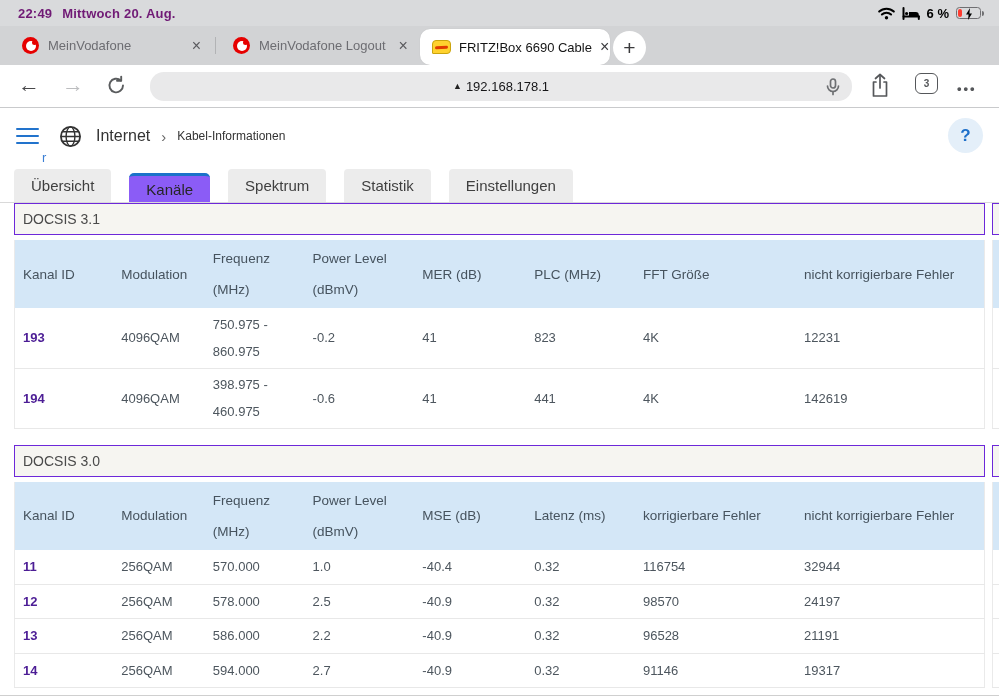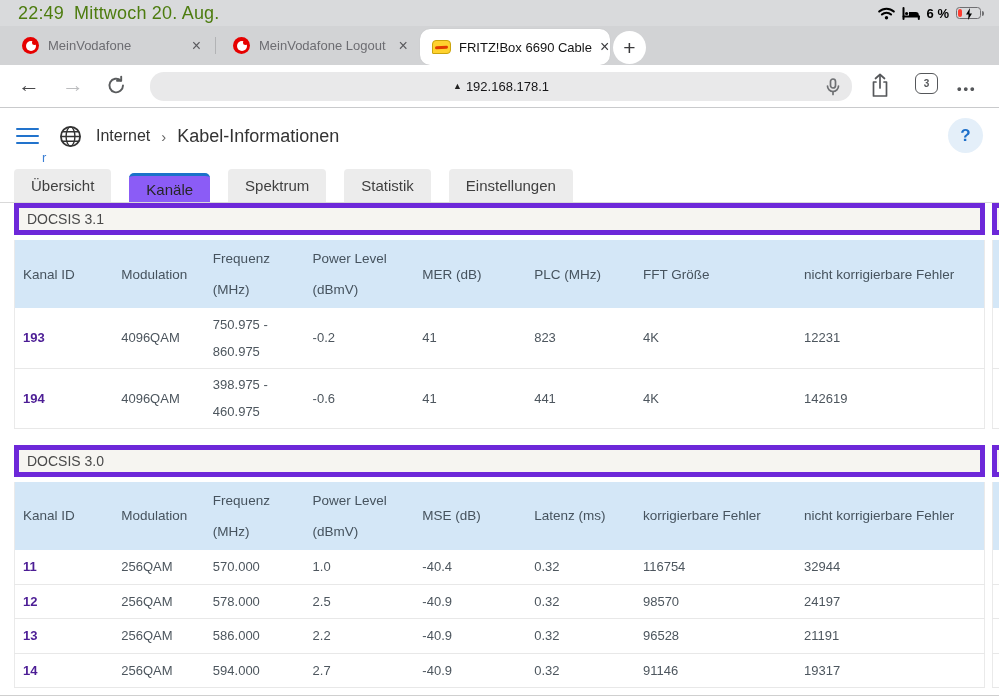--- a/index.html
+++ b/index.html
@@ -2,21 +2,21 @@
 <html><head>
 <meta charset="utf-8">
 <style>
   * { margin:0; padding:0; box-sizing:border-box; }
   html,body { background:#f0f0f0; }
   body { font-family:"Liberation Sans","DejaVu Sans",sans-serif; }
   .screen { position:relative; width:999px; height:698px; background:#fff; overflow:hidden; }
 
   
   .status-bar { height:26px; background:#d9dadc; display:flex; align-items:center; justify-content:space-between; padding:0 18px; }
-  .status-left { font-size:18px; font-weight:400; color:#4d7c0f; letter-spacing:.2px; }
+  .status-left { font-size:13px; font-weight:700; color:#701a75; letter-spacing:.2px; }
   .status-left .sp { display:inline-block; width:10px; }
   .status-right { display:flex; align-items:center; gap:7px; }
   .status-right svg { display:block; }
   .batt-pct { font-size:13px; font-weight:600; color:#000; }
   .battery { position:relative; width:25px; height:12px; border:1px solid #6f6f72; border-radius:3.5px; background:#d9dadc; }
   .battery .fill { position:absolute; left:1px; top:1px; bottom:1px; width:4px; background:#ff3b30; border-radius:2px; }
   .battery .cap { position:absolute; right:-4px; top:3px; width:2.5px; height:5px; background:#6f6f72; border-radius:0 2px 2px 0; }
   .battery svg { position:absolute; left:5px; top:-1px; }
 
   
@@ -49,30 +49,30 @@
   .tabs-btn { left:915px; width:23px; height:21px; border:1.8px solid #55575a; border-radius:6px; display:flex; align-items:center; justify-content:center; font-size:10px; font-weight:600; color:#55575a; }
   .more-btn { left:957px; top:16px; letter-spacing:2px; color:#55575a; font-size:13px; font-weight:700; }
 
   
   .fb-header { position:relative; height:56px; display:flex; align-items:center; padding:0 16px; background:#fff;text-align:right; }
   .hamburger { width:23px; display:flex; flex-direction:column; gap:4.5px; margin-right:20px; }
   .hamburger span { display:block; height:2.6px; background:#2273cc; border-radius:1px; }
   .globe { margin-right:14px; display:flex; }
   .crumb { font-size:16px; color:#333; }
   .crumb-sep { color:#666; margin:0 11px; font-size:15px; }
-  .crumb-page { font-size:18px; color:#333; }
+  .crumb-page { font-size:12px; color:#333; }
   .stray-r { position:absolute; left:42px; top:42px; color:#3b7fd4; font-size:13px; }
   .help-btn { position:absolute; right:16px; top:10px; width:35px; height:35px; border-radius:50%; background:#e4eff9; color:#1d6fc9; font-size:17px; font-weight:700; display:flex; align-items:center; justify-content:center; }
 
   .fb-tabs { display:flex; align-items:flex-end; gap:18px; padding-left:14px; height:38px; }
   .fb-tab { height:33px; background:#ececec; border-radius:4px 4px 0 0; display:flex; align-items:center; padding:0 17px; font-size:15px; color:#3f3f3f; cursor:default; white-space:nowrap; }
   .fb-tab.active { height:29px; background:#8b5cf6; border-top:3.5px solid #1b72c9; border-radius:5px 5px 0 0; color:#262626; }
 
   .fb-content { border-top:1px solid #d9d9d9; padding-left:14px; }
-  .section-band { width:971px; height:32px; margin-top:0; background:#f6f5f1; border:5px solid #6d28d9; display:flex; align-items:center; padding-left:8px; font-size:14px; color:#4a4a4a; margin-bottom:5px; }
+  .section-band { width:971px; height:32px; margin-top:0; background:#f6f5f1; border:1px solid #6d28d9; display:flex; align-items:center; padding-left:8px; font-size:14px; color:#4a4a4a; margin-bottom:5px; }
   .section-band + .fb-table { margin-bottom:0; }
   .fb-table { width:971px; border-collapse:collapse; table-layout:fixed; border-left:1px solid #eaeaea; border-right:1px solid #eaeaea; }
   .fb-table thead tr { background:#d4e7f7; height:68px; }
   .fb-table th { font-weight:400; font-size:13.5px; color:#46535e; text-align:left; padding-left:8px; vertical-align:middle; }
   .fb-table th .ln { line-height:31px; }
   .fb-table tbody tr { border-bottom:1px solid #e8e8e8; background:#fff; }
   .fb-table.tall tbody tr { height:60px; }
   .fb-table.compact tbody tr { height:34.5px; }
   .fb-table td { font-size:13px; color:#4d565e; padding-left:8px; vertical-align:middle; }
   .fb-table td .ln { line-height:27px; }

